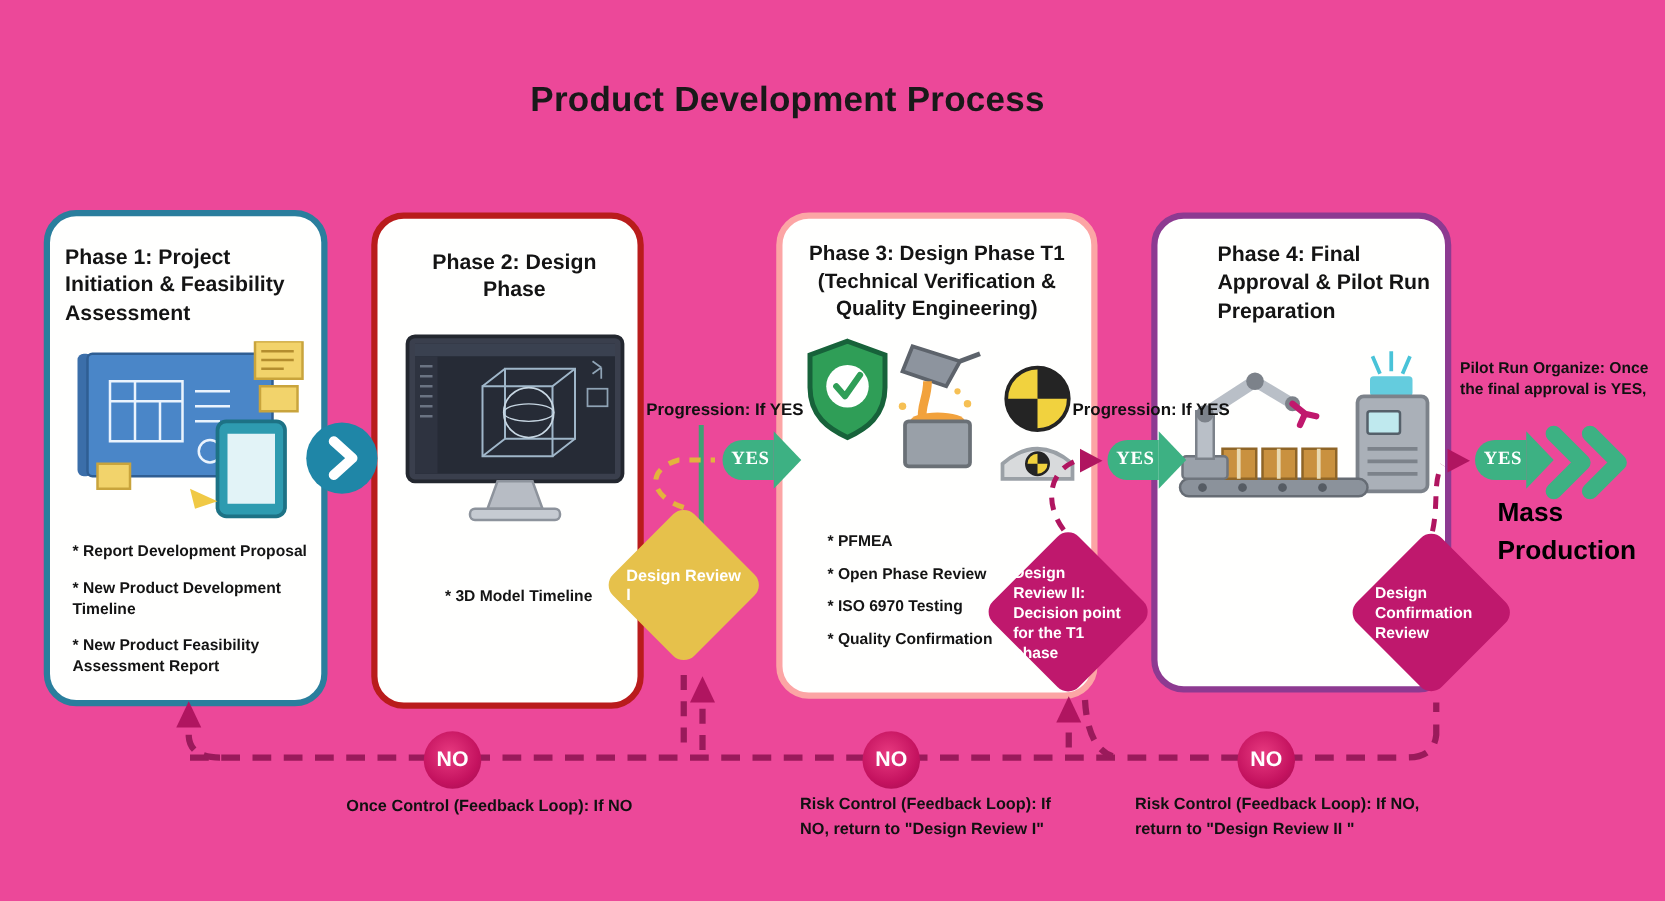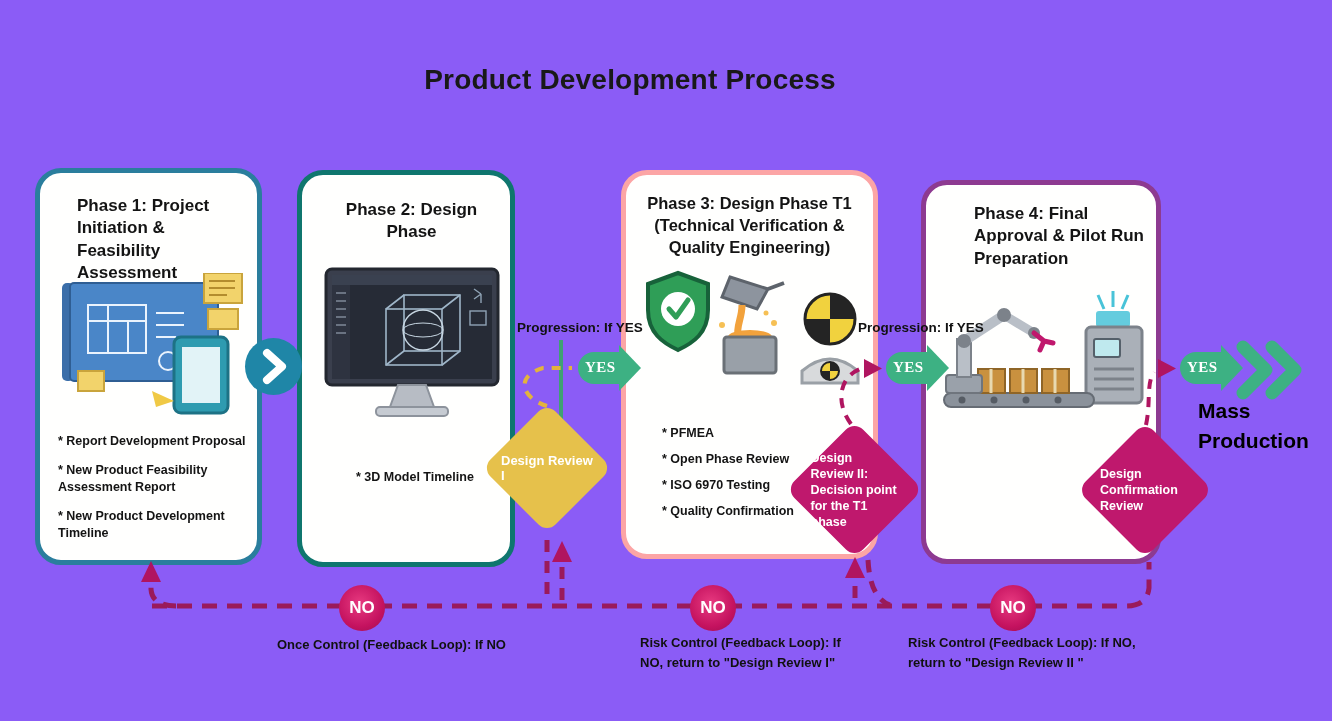--- a/index.html
+++ b/index.html
@@ -1,29 +1,29 @@
 <!DOCTYPE html>
 <html><head>
 <meta charset="utf-8">
 <style>
   * { margin:0; padding:0; box-sizing:border-box; }
   body { font-family:"Liberation Sans", sans-serif; background:#ffffff; }
-  #canvas { position:relative; width:1332px; height:721px; background:#8b5cf6; overflow:hidden; }
+  #canvas { position:relative; width:1332px; height:721px; background:#ec4899; overflow:hidden; }
 
   #title { position:absolute; left:0; top:64px; width:1260px; text-align:center;
            font-size:28px; font-weight:bold; color:#191919; letter-spacing:.2px; }
 
   .phase-box { position:absolute; background:#fffffe; border-radius:26px; z-index:1; }
   #phase1 { left:35px;  top:168px; width:227px; height:397px; border:5px solid #2a7e9d; }
-  #phase2 { left:297px; top:170px; width:218px; height:397px; border:5px solid #0f766e;padding-left:21px; }
+  #phase2 { left:297px; top:170px; width:218px; height:397px; border:5px solid #b91c1c;padding-left:21px; }
   #phase3 { left:621px; top:170px; width:257px; height:389px; border:5px solid #fca5a5; }
-  #phase4 { left:921px; top:170px; width:240px; height:384px; border:5px solid #8d3a91;margin-top:10px; }
+  #phase4 { left:921px; top:170px; width:240px; height:384px; border:5px solid #8d3a91; }
 
   .phase-title { font-weight:bold; color:#141414; line-height:1.32; }
-  #phase1 .phase-title { margin:22px 10px 0 37px; font-size:17px; }
+  #phase1 .phase-title { margin:22px 10px 0 12px; font-size:17px; }
   #phase2 .phase-title { margin:24px 10px 0 0; font-size:17px; text-align:center; }
   #phase3 .phase-title { margin:18px 12px 0 12px; font-size:16.5px; text-align:center; }
   #phase4 .phase-title { margin:18px 10px 0 48px; font-size:17px; }
 
   .illus { position:absolute; }
   #p1-illus { left:16px; top:100px; }
   #p2-illus { left:22px; top:92px; }
   #p3-illus { left:12px; top:92px; }
   #p4-illus { left:12px; top:92px; }
 
@@ -130,22 +130,22 @@
       <rect x="148" y="0" width="38" height="30" fill="#f2d36b" stroke="#c9a43c" stroke-width="2"></rect>
       <path d="M153 8 h26 M153 15 h26 M153 22 h18" stroke="#b38d2e" stroke-width="2"></path>
       <rect x="152" y="36" width="30" height="20" fill="#f2d36b" stroke="#c9a43c" stroke-width="2"></rect>
       <rect x="118" y="64" width="54" height="76" rx="7" fill="#2e9bb0" stroke="#1d7285" stroke-width="3"></rect>
       <rect x="126" y="74" width="38" height="56" fill="#e2f3f7"></rect>
       <polygon points="96,118 118,128 100,134" fill="#f0c945"></polygon>
       <rect x="22" y="98" width="26" height="20" fill="#f2d36b" stroke="#c9a43c" stroke-width="2"></rect>
     </svg>
     <div id="p1-bullets">
       <div class="bullet">* Report Development Proposal</div>
+      <div class="bullet">* New Product Development Timeline</div>
       <div class="bullet">* New Product Feasibility Assessment Report</div>
-      <div class="bullet">* New Product Development Timeline</div>
     </div>
   </div>
 
   <div id="phase2" class="phase-box">
     <div class="phase-title">Phase 2: Design Phase</div>
     <svg id="p2-illus" class="illus" width="176" height="160" viewBox="0 0 176 160">
       <rect x="2" y="2" width="172" height="116" rx="6" fill="#3a3f4d" stroke="#23272f" stroke-width="3"></rect>
       <rect x="8" y="8" width="160" height="104" fill="#262b36"></rect>
       <rect x="8" y="8" width="160" height="10" fill="#3a4150"></rect>
       <rect x="8" y="18" width="18" height="94" fill="#2e3340"></rect>
@@ -280,18 +280,19 @@
   </div>
   <div id="no2" class="no-badge">
     <span>NO</span>
   </div>
   <div id="no3" class="no-badge">
     <span>NO</span>
   </div>
 
   <div id="prog1" class="note">Progression: If YES</div>
   <div id="prog2" class="note">Progression: If YES</div>
+  <div id="pilot-note" class="note">Pilot Run Organize: Once the final approval is YES,</div>
   <div id="mass" class="note">Mass Production</div>
   <div id="fb1" class="note">Once Control (Feedback Loop): If NO</div>
   <div id="fb2" class="note">Risk Control (Feedback Loop): If NO, return to "Design Review I"</div>
   <div id="fb3" class="note">Risk Control (Feedback Loop): If NO, return to "Design Review II "</div>
 
 </div>
 
 </body></html>

